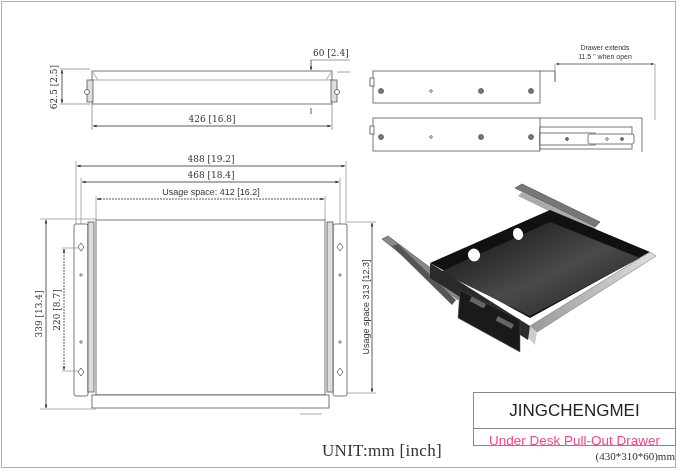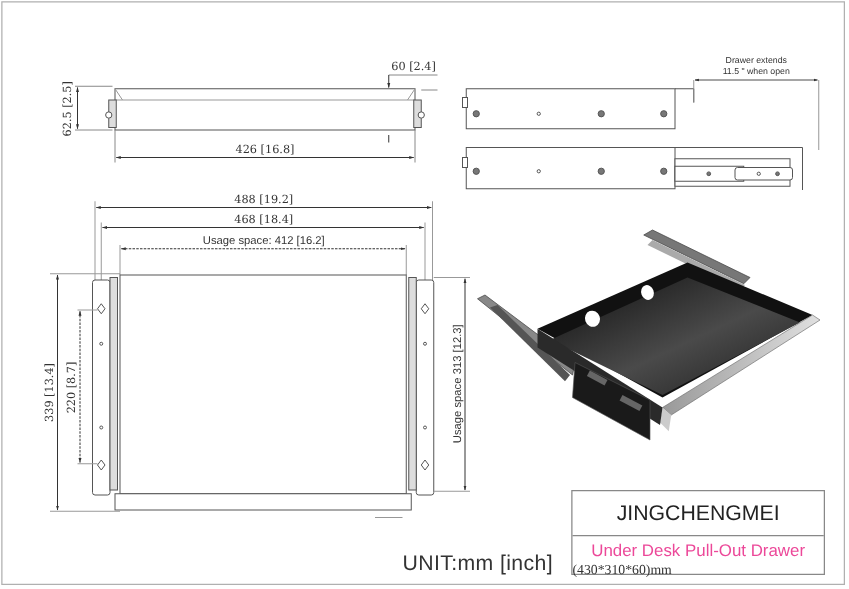--- a/index.html
+++ b/index.html
@@ -2,25 +2,25 @@
 <html><head>
 <meta charset="utf-8">
 <style>
   html, body { margin: 0; padding: 0; background: #ffffff; }
   body { width: 679px; height: 471px; position: relative; overflow: hidden; }
   .frame { position: absolute; left: 1px; top: 1px; width: 675px; height: 467px; border: 1px solid #b0b0b0; box-sizing: border-box; }
   svg { position: absolute; left: 0; top: 0; }
   .dim { font-family: "DejaVu Serif", "Liberation Serif", serif; font-size: 9px; fill: #333; }
   .lbl { font-family: "Liberation Sans", "DejaVu Sans", sans-serif; font-size: 9px; fill: #333; }
   .note { font-family: "Liberation Sans", "DejaVu Sans", sans-serif; font-size: 7px; fill: #333; }
-  .title-block { position: absolute; left: 457px; top: 392px; width: 203px; height: 68px; border: 1px solid #888; box-sizing: border-box; background: #fff; }
+  .title-block { position: absolute; left: 473px; top: 392px; width: 203px; height: 54px; border: 1px solid #888; box-sizing: border-box; background: #fff; }
   .tb-brand { height: 35px; border-bottom: 1px solid #888; display: flex; align-items: center; justify-content: center; font-family: "Liberation Sans", "DejaVu Sans", sans-serif; font-size: 17px; color: #222; }
   .tb-product { text-align: center; font-family: "Liberation Sans", "DejaVu Sans", sans-serif; font-size: 13.5px; color: #ec4899; margin-top: 4px; }
-  .tb-size { text-align: left; font-family: "Liberation Serif", "DejaVu Serif", serif; font-size: 11px; color: #333; margin-top: 2px; }
-  .unit { position: absolute; left: 322px; top: 441px; font-family: Liberation Sans, sans-serif; font-size: 17px; color: #333; letter-spacing: 0.3px; }
+  .tb-size { text-align: right; font-family: "Liberation Serif", "DejaVu Serif", serif; font-size: 11px; color: #333; margin-top: 2px; }
+  .unit { position: absolute; left: 322px; top: 441px; font-family: Liberation Serif, serif; font-size: 17px; color: #333; letter-spacing: 0.3px; }
 </style>
 </head>
 <body>
 
 <div class="frame"></div>
 
 <svg width="679" height="471" viewBox="0 0 679 471">
   <defs>
     <marker id="arr" viewBox="0 0 10 10" refX="9" refY="5" markerWidth="5" markerHeight="5" orient="auto-start-reverse">
       <path d="M0,2 L10,5 L0,8 z" fill="#333"></path>

